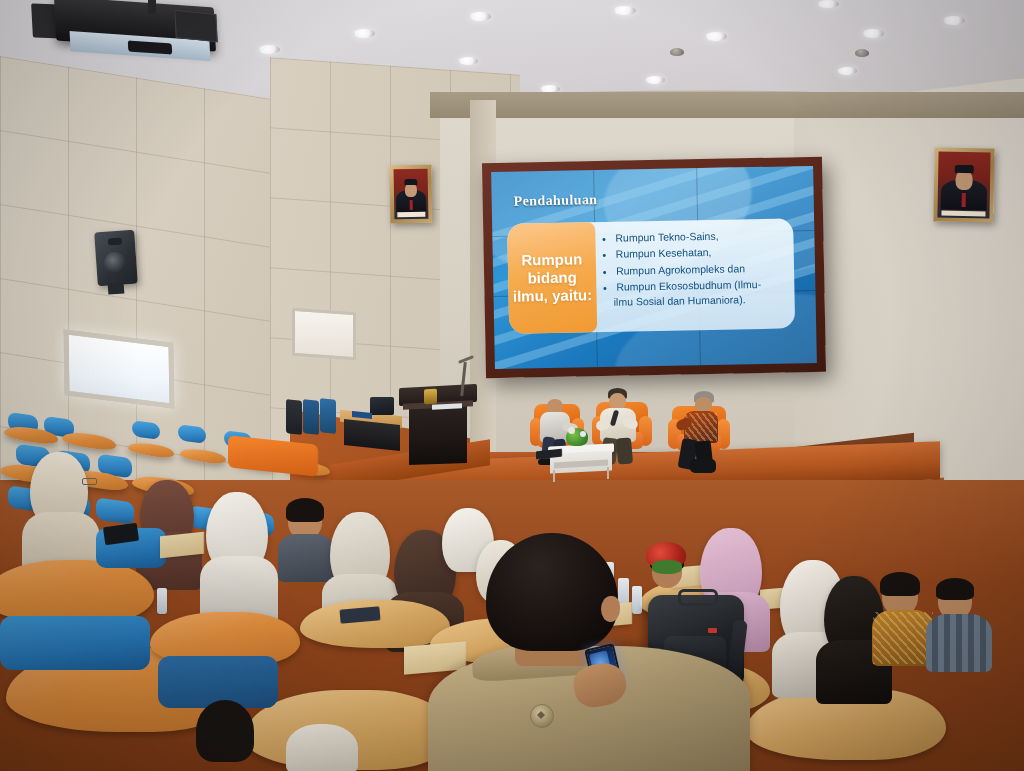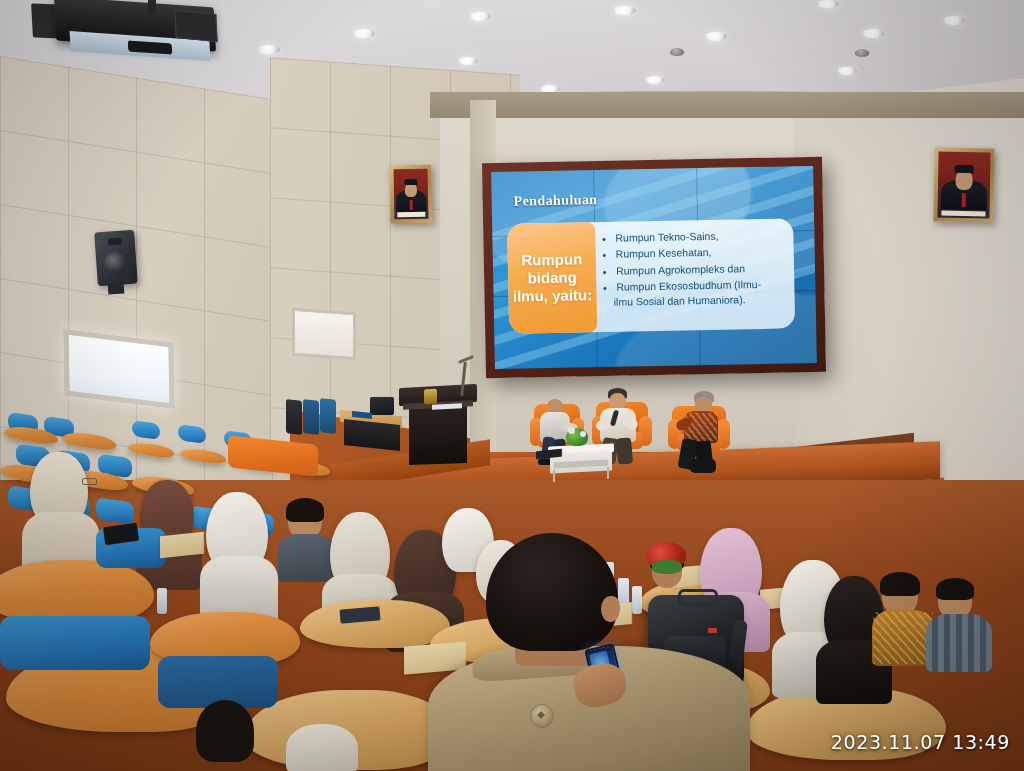--- a/index.html
+++ b/index.html
@@ -594,14 +594,13 @@
   <div class="abs" id="phone"></div>
   <div class="abs" id="phone-glow"></div>
   <div class="abs" id="fg-hand"></div>
   <div class="abs" id="fg-badge"></div>
   <div class="abs" id="fg-badge-ic"></div>
 
   <div class="abs blurwrap" style="left:196px;top:700px;width:58px;height:62px;border-radius:50% 50% 30% 30%;background:#1a1512;"></div>
   <div class="abs blurwrap" style="left:286px;top:724px;width:72px;height:52px;border-radius:46% 46% 20% 20%;background:linear-gradient(165deg,#efe9dd,#c6bfb2);"></div>
 
   <div class="abs vignette"></div>
-  <div class="abs" id="timestamp">2023.11.07 13:49</div>
 </div>
 
 </body></html>

